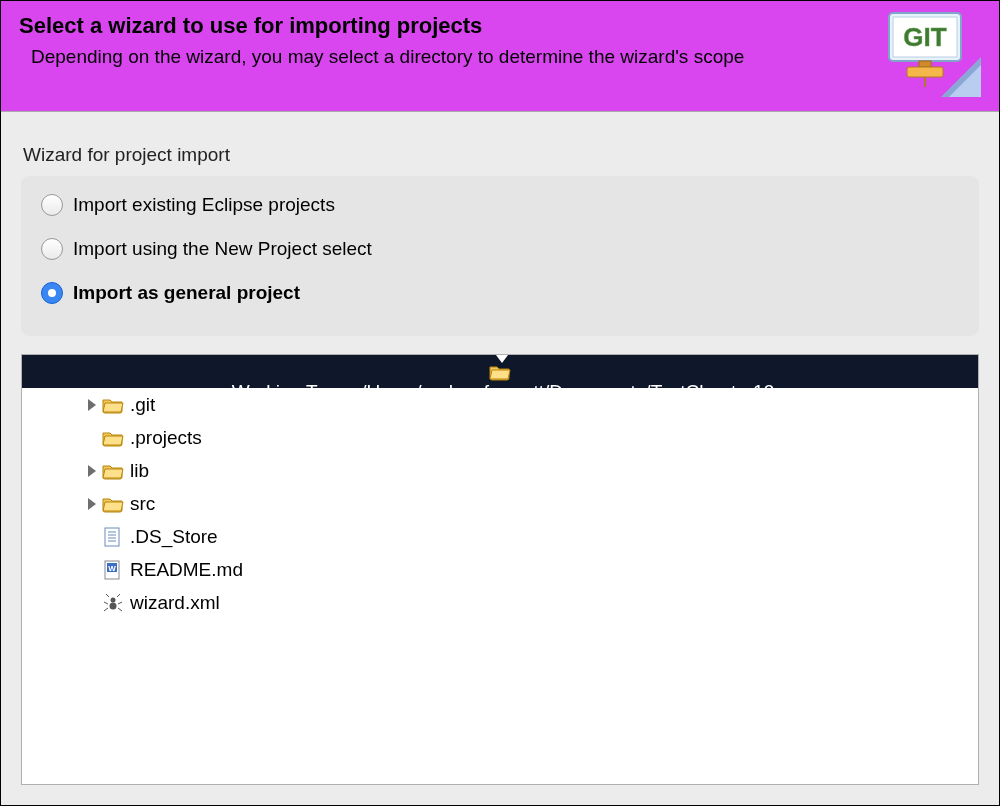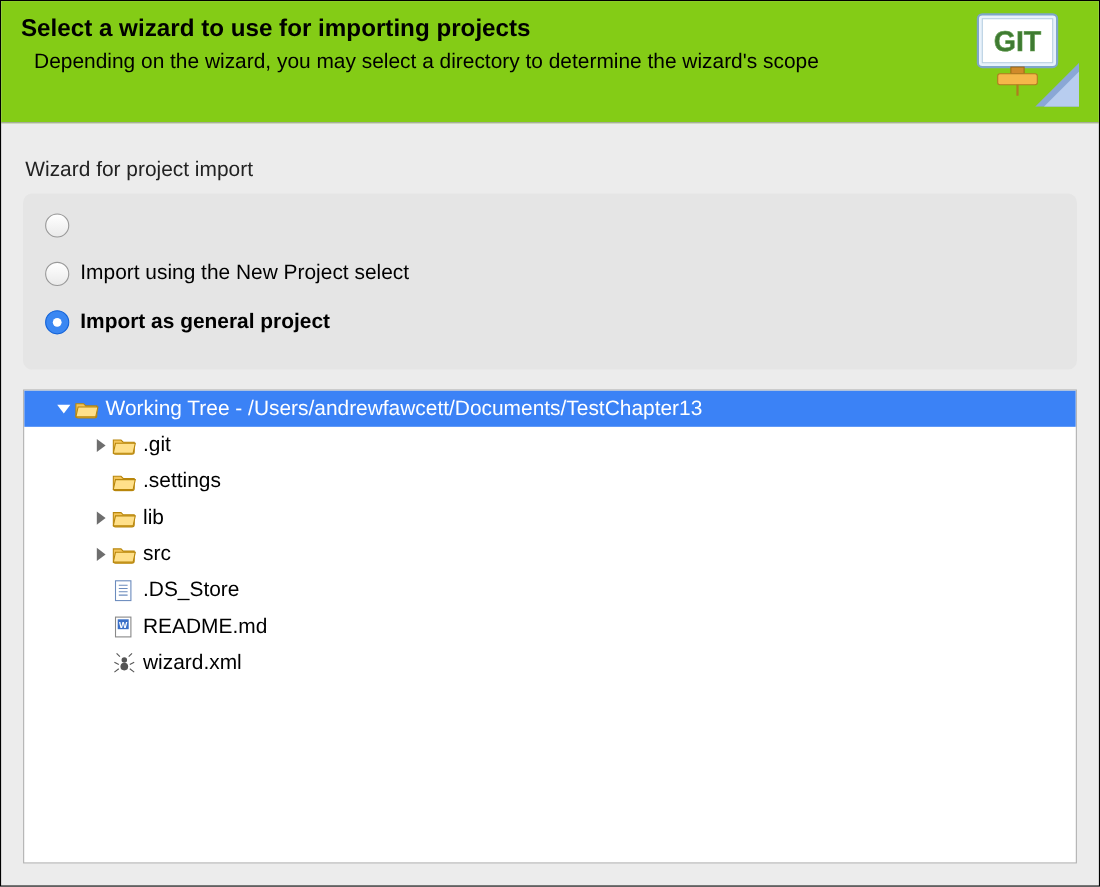--- a/index.html
+++ b/index.html
@@ -9,21 +9,21 @@
     font-family: -apple-system, "Helvetica Neue", Helvetica, Arial, sans-serif;
     background: #ececec;
     border: 1px solid #000;
     display: flex;
     flex-direction: column;
     overflow: hidden;
   }
 
   
   .header {
-    background: #84cc16;
+    background: #d946ef;
     border-bottom: 1px solid #aaa;
     padding: 10px 18px 14px 18px;
     display: flex;
     align-items: flex-start;
   }
   .header-text { flex: 1; padding-top: 2px; }
   .header h1 { font-size: 22px; font-weight: 700; margin-bottom: 6px; }
   .header p  { font-size: 19px; color: #000; padding-left: 12px; line-height: 1.3; }
   .header-icon {
     width: 110px; height: 86px;
@@ -75,22 +75,23 @@
     overflow: auto;
   }
   .tree { font-size: 19px; user-select: none; }
   .tree .row {
     display: flex; align-items: center;
     height: 33px;
     padding-left: 6px;
     white-space: nowrap;
   }
   .tree .row.selected {
-    background: #3b82f6;
+    background: #0f172a;
     color: #fff;
+    flex-direction: column;
   }
   .tree .arrow {
     width: 16px; height: 16px;
     display: inline-flex; align-items: center; justify-content: center;
     margin-right: 2px;
   }
   .arrow.right::before {
     content: ""; border-style: solid;
     border-width: 6px 0 6px 8px;
     border-color: transparent transparent transparent #6e6e6e;
@@ -133,20 +134,21 @@
 </div>
 
 <div class="content">
 
   <div class="group-label">Wizard for project import</div>
 
   <div class="radio-group">
 
     <div class="radio-row">
       <span class="radio"></span>
+      <span class="radio-label">Import existing Eclipse projects</span>
     </div>
 
     <div class="radio-row">
       <span class="radio"></span>
       <span class="radio-label">Import using the New Project select</span>
     </div>
 
     <div class="radio-row">
       <span class="radio selected"></span>
       <span class="radio-label">Import as general project</span>
@@ -183,21 +185,21 @@
 
       <div class="row">
         <span class="indent" style="width:56px"></span>
         <span class="arrow"></span>
         <span class="icon">
           <svg width="22" height="18" viewBox="0 0 22 18">
             <path d="M1 4h7l2 2h10v9a2 2 0 0 1-2 2H3a2 2 0 0 1-2-2z" fill="#f4c55a" stroke="#b8860b"></path>
             <path d="M3 7h18l-2 9H1z" fill="#ffe08a" stroke="#b8860b"></path>
           </svg>
         </span>
-        <span class="label">.settings</span>
+        <span class="label">.projects</span>
       </div>
 
       <div class="row">
         <span class="indent" style="width:56px"></span>
         <span class="arrow right"></span>
         <span class="icon">
           <svg width="22" height="18" viewBox="0 0 22 18">
             <path d="M1 4h7l2 2h10v9a2 2 0 0 1-2 2H3a2 2 0 0 1-2-2z" fill="#f4c55a" stroke="#b8860b"></path>
             <path d="M3 7h18l-2 9H1z" fill="#ffe08a" stroke="#b8860b"></path>
           </svg>

